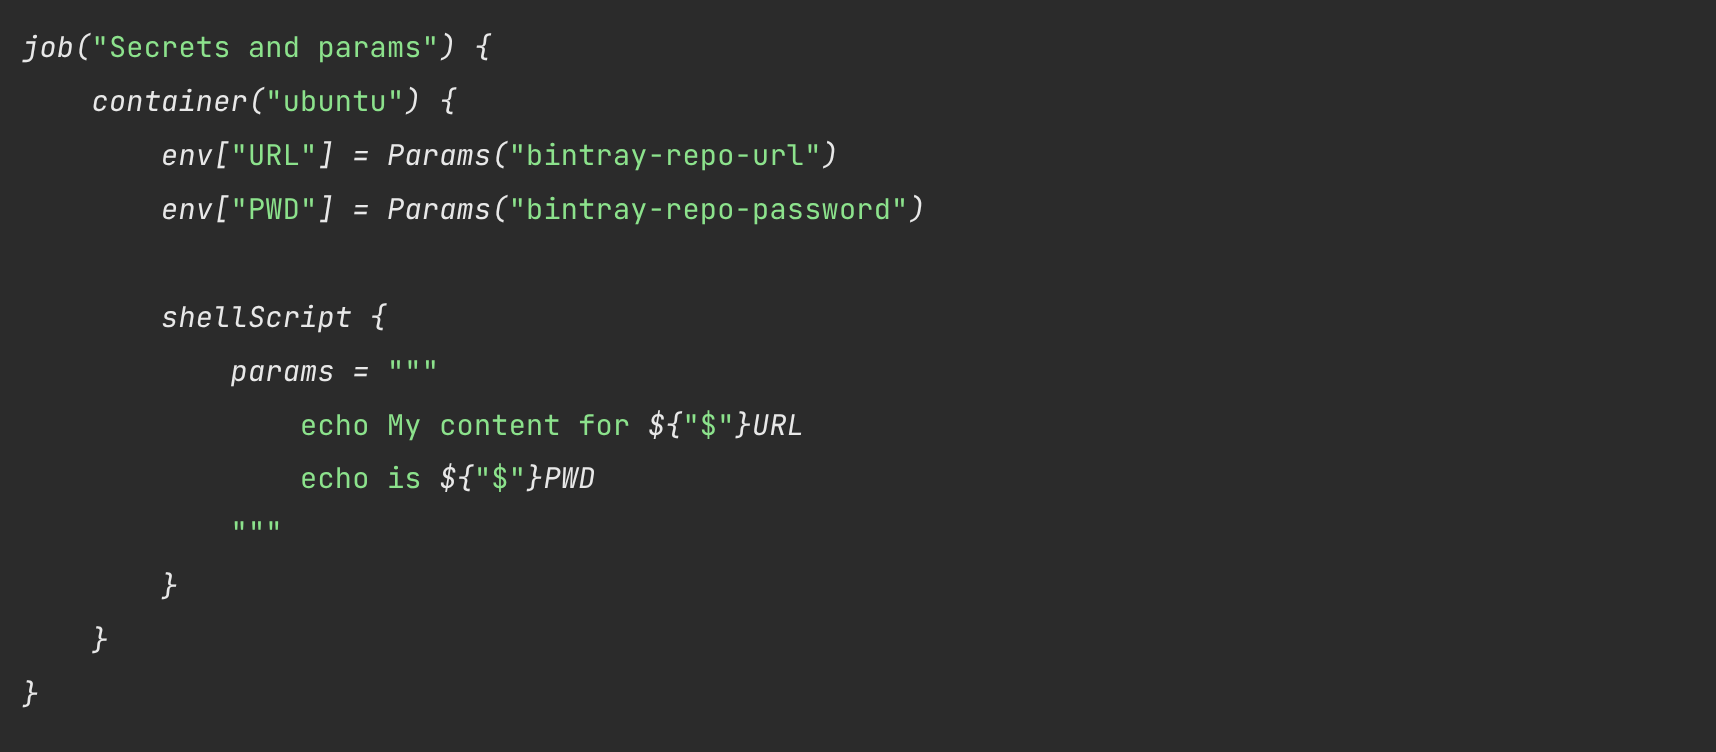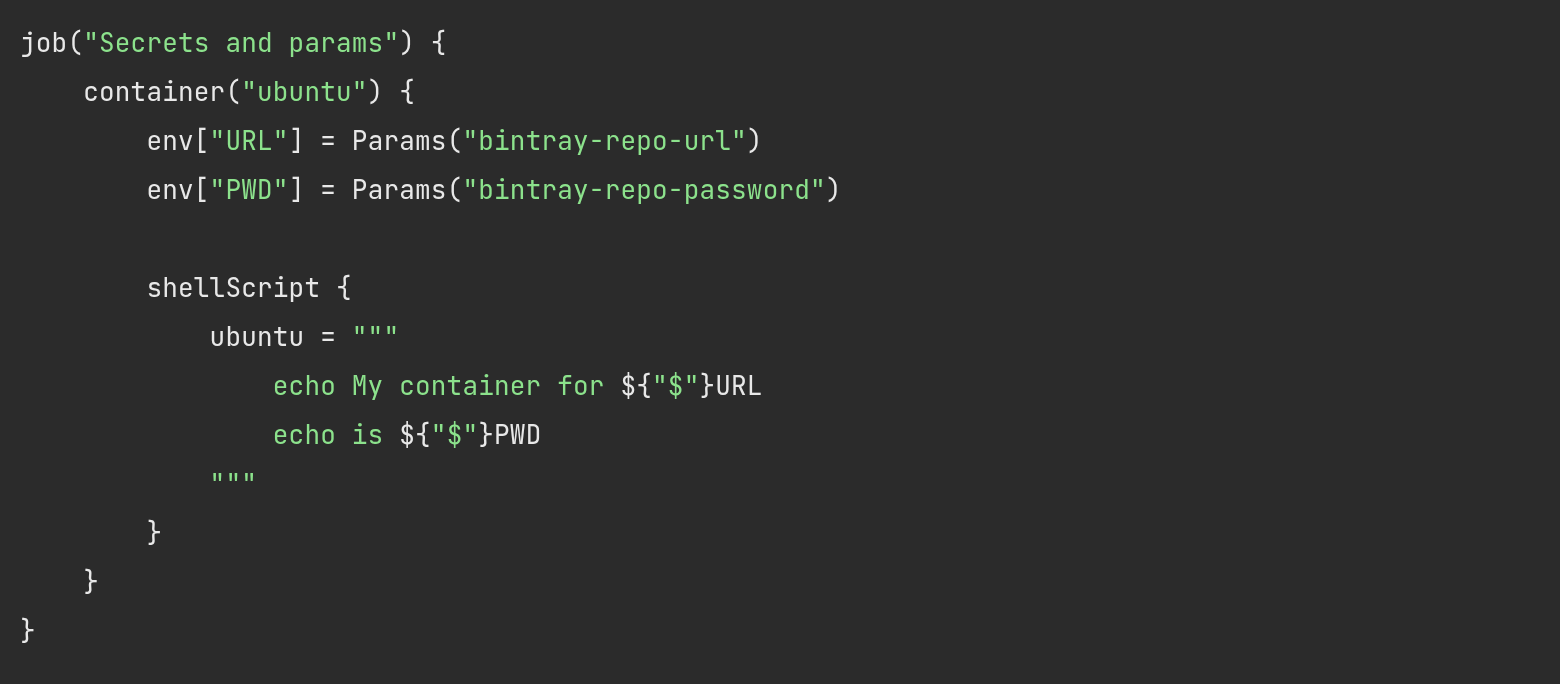--- a/index.html
+++ b/index.html
@@ -13,31 +13,31 @@
   pre.code {
     margin: 0;
     padding: 18px 20px 20px 20px;
     font-family: "SF Mono", "JetBrains Mono", "Menlo", "Consolas", monospace;
     font-size: 26px;
     line-height: 49px;
     color: #e8e8e8;
     letter-spacing: 0.2px;
     white-space: pre;
   }
-  .tok-default { color: #e8e8e8; }
+  .tok-default { color: #e8e8e8; font-style: italic; }
   .tok-string  { color: #8ce28c; }
 </style>
 </head>
 <body>
 
 <pre class="code"><span><span class="tok-default">job(</span><span class="tok-string">"Secrets and params"</span><span class="tok-default">) {</span></span>
 <span><span class="tok-default">    container(</span><span class="tok-string">"ubuntu"</span><span class="tok-default">) {</span></span>
 <span><span class="tok-default">        env[</span><span class="tok-string">"URL"</span><span class="tok-default">] = Params(</span><span class="tok-string">"bintray-repo-url"</span><span class="tok-default">)</span></span>
 <span><span class="tok-default">        env[</span><span class="tok-string">"PWD"</span><span class="tok-default">] = Params(</span><span class="tok-string">"bintray-repo-password"</span><span class="tok-default">)</span></span>
 <span><span class="tok-default"></span></span>
 <span><span class="tok-default">        shellScript {</span></span>
-<span><span class="tok-default">            ubuntu = </span><span class="tok-string">"""</span></span>
-<span><span class="tok-string">                </span><span class="tok-string">echo My container for </span><span class="tok-default">${</span><span class="tok-string">"$"</span><span class="tok-default">}URL</span></span>
+<span><span class="tok-default">            params = </span><span class="tok-string">"""</span></span>
+<span><span class="tok-string">                </span><span class="tok-string">echo My content for </span><span class="tok-default">${</span><span class="tok-string">"$"</span><span class="tok-default">}URL</span></span>
 <span><span class="tok-string">                </span><span class="tok-string">echo is </span><span class="tok-default">${</span><span class="tok-string">"$"</span><span class="tok-default">}PWD</span></span>
 <span><span class="tok-string">            </span><span class="tok-string">"""</span></span>
 <span><span class="tok-default">        }</span></span>
 <span><span class="tok-default">    }</span></span>
 <span><span class="tok-default">}</span></span></pre>
 
 </body></html>

